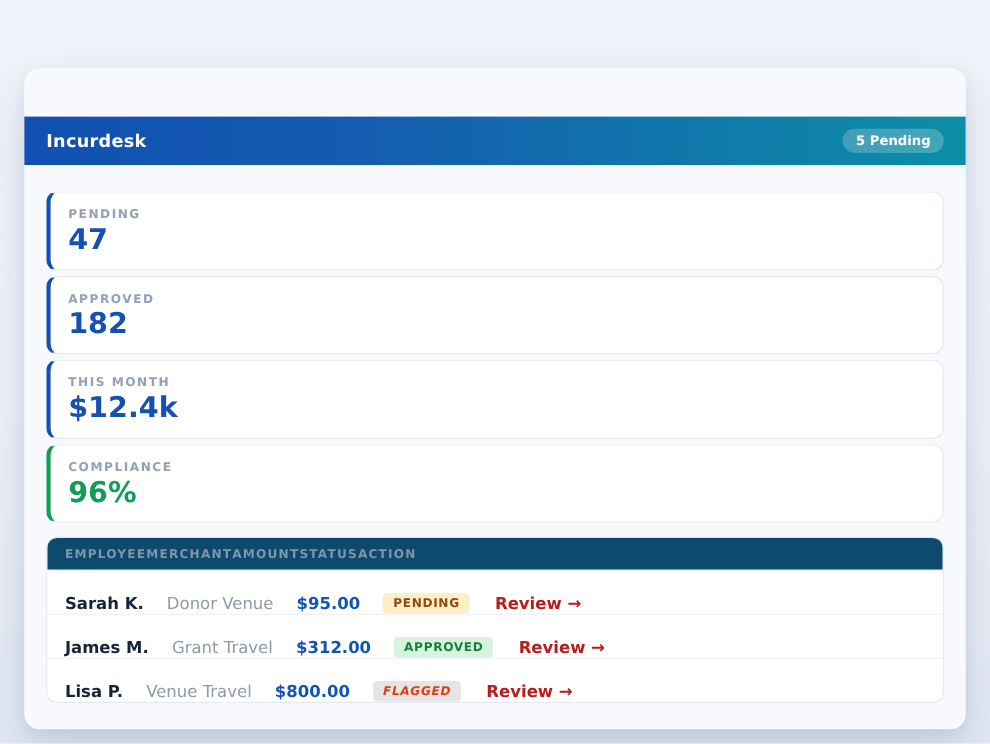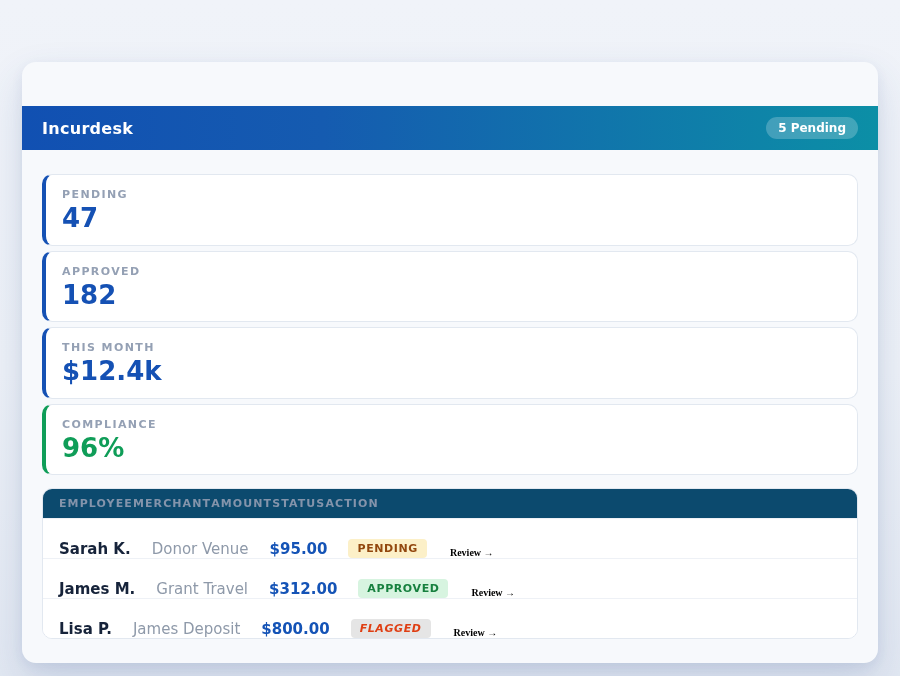--- a/index.html
+++ b/index.html
@@ -107,28 +107,27 @@
     letter-spacing: 0.6px;
     padding: 4px 9px;
     border-radius: 4px;
     line-height: 1;
     white-space: nowrap;
   }
   .badge--pending  { background: #fcf0c8; color: #92470e; }
   .badge--approved { background: #d7f4e0; color: #17803f; }
   .badge--flagged  { background: #e5e5e5; color: #df3f14; font-style: italic; }
   .review-link {
-    font-size: 10px;
+    font-size: 15px;
     font-weight: bold;
-    color: #000000;
+    color: #b91c1c;
     text-decoration: none;
     white-space: nowrap;
     cursor: pointer;
     margin-left: 2px;
-    font-family: Liberation Serif, serif;
   }
 </style>
 </head>
 <body>
 
 <div class="app-card">
 
   <div class="app-header">
     <div class="app-title">Incurdesk</div>
     <div class="header-badge">5 Pending</div>
@@ -177,21 +176,21 @@
       <div class="table-row">
         <span class="cell-employee">James M.</span>
         <span class="cell-merchant">Grant Travel</span>
         <span class="cell-amount">$312.00</span>
         <span class="status-badge badge--approved">APPROVED</span>
         <a class="review-link">Review →</a>
       </div>
 
       <div class="table-row">
         <span class="cell-employee">Lisa P.</span>
-        <span class="cell-merchant">James Deposit</span>
+        <span class="cell-merchant">Venue Travel</span>
         <span class="cell-amount">$800.00</span>
         <span class="status-badge badge--flagged">FLAGGED</span>
         <a class="review-link">Review →</a>
       </div>
 
     </div>
 
   </div>
 </div>
 

